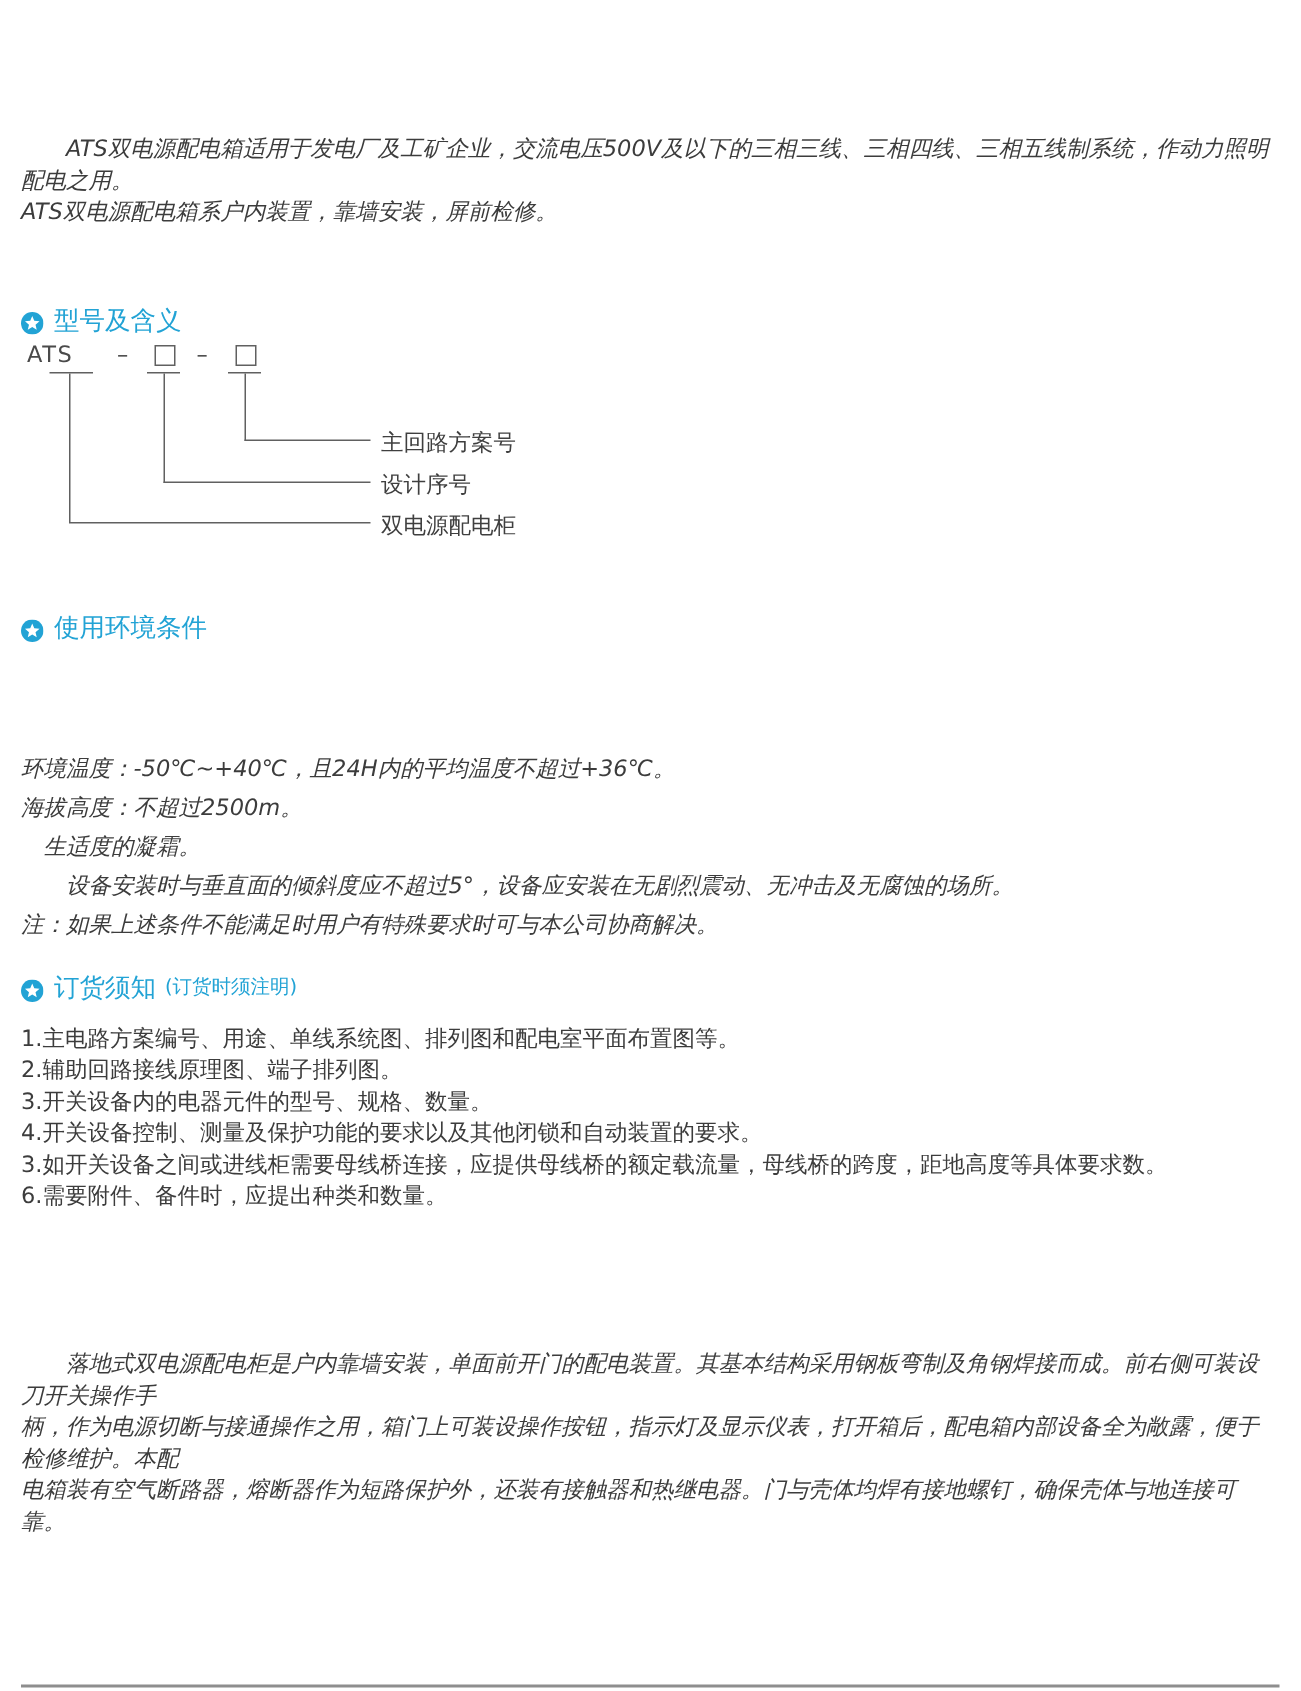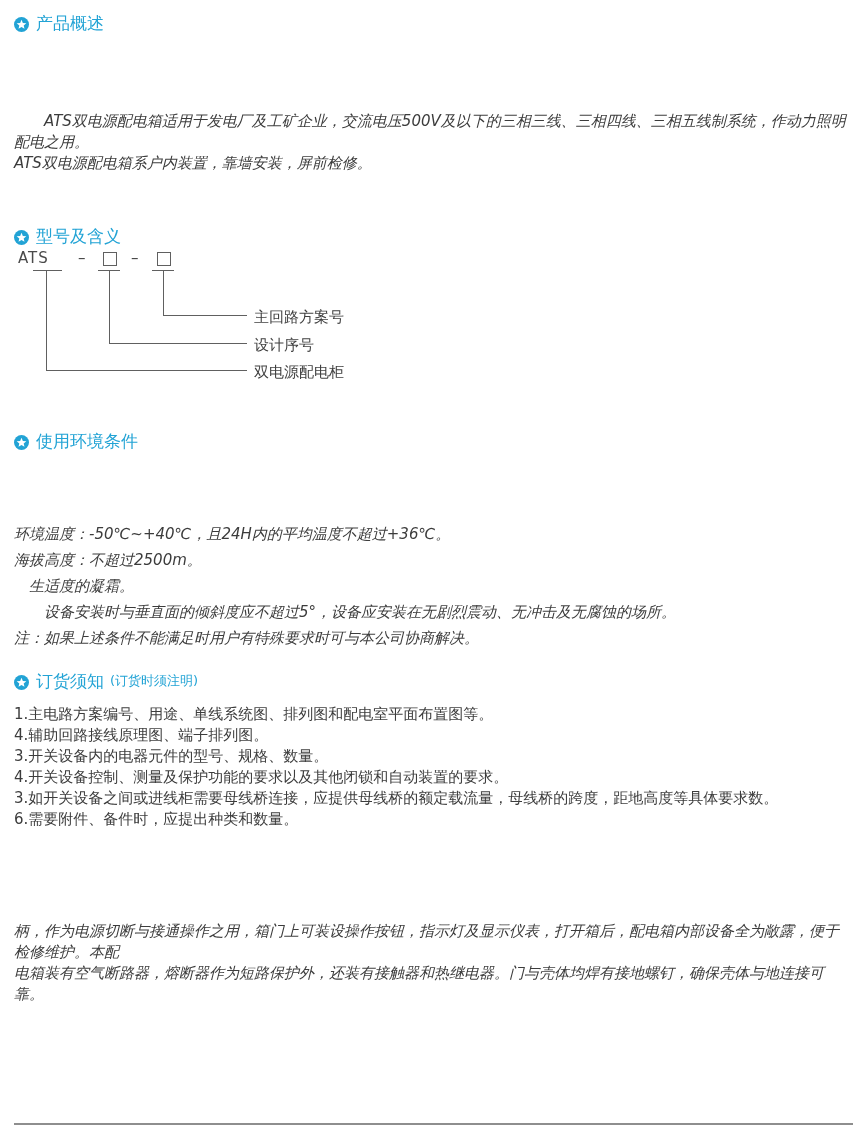--- a/index.html
+++ b/index.html
@@ -43,29 +43,20 @@
   .d-label{white-space:nowrap;}
 
   .bottom-edge{position:absolute;left:14px;width:839px;top:1123px;height:2px;background:var(--table-bottom-edge,#8e8e8e);}
 </style>
 </head>
 <body style="--accent: #22a3d5; --body-text: #3c3c3c; --diagram-line: #606060; --table-header-bg: #c6e1f3; --table-row-bg: #e9f3fb; --table-text: #4a4a4a; --table-bottom-edge: #8e8e8e;">
 
 <div class="page">
 
   <section class="s1">
-    <div class="sec-head">
-      <span class="star">
-        <svg viewBox="0 0 24 24" width="15" height="15">
-            <circle cx="12" cy="12" r="12" fill="#22a3d5"></circle>
-            <path d="M12 4.2l2.15 5.2 5.6.45-4.27 3.66 1.3 5.47L12 16.1l-4.78 2.88 1.3-5.47-4.27-3.66 5.6-.45z" fill="#ffffff"></path>
-          </svg>
-      </span>
-      <span class="sec-title-text">产品概述</span>
-    </div>
     <div class="para">
       
     <div class="line">　　ATS双电源配电箱适用于发电厂及工矿企业，交流电压500V及以下的三相三线、三相四线、三相五线制系统，作动力照明配电之用。</div><div class="line">ATS双电源配电箱系户内装置，靠墙安装，屏前检修。</div></div>
   </section>
 
   <section class="s2">
     <div class="sec-head">
       <span class="star">
         <svg viewBox="0 0 24 24" width="15" height="15">
             <circle cx="12" cy="12" r="12" fill="#22a3d5"></circle>
@@ -121,29 +112,29 @@
             <circle cx="12" cy="12" r="12" fill="#22a3d5"></circle>
             <path d="M12 4.2l2.15 5.2 5.6.45-4.27 3.66 1.3 5.47L12 16.1l-4.78 2.88 1.3-5.47-4.27-3.66 5.6-.45z" fill="#ffffff"></path>
           </svg>
       </span>
       <span class="sec-title-text">订货须知</span>
       <span class="sec-sub">(订货时须注明)</span>
     </div>
     <div class="list">
 
     <div class="line">1.主电路方案编号、用途、单线系统图、排列图和配电室平面布置图等。</div>
-        <div class="line">4.辅助回路接线原理图、端子排列图。</div>
+        <div class="line">2.辅助回路接线原理图、端子排列图。</div>
         <div class="line">3.开关设备内的电器元件的型号、规格、数量。</div>
         <div class="line">4.开关设备控制、测量及保护功能的要求以及其他闭锁和自动装置的要求。</div>
         <div class="line">3.如开关设备之间或进线柜需要母线桥连接，应提供母线桥的额定载流量，母线桥的跨度，距地高度等具体要求数。</div>
         <div class="line">6.需要附件、备件时，应提出种类和数量。</div>
       </div>
   </section>
 
   <section class="s5">
     <div class="para">
       
-    <div class="line">柄，作为电源切断与接通操作之用，箱门上可装设操作按钮，指示灯及显示仪表，打开箱后，配电箱内部设备全为敞露，便于检修维护。本配</div><div class="line">电箱装有空气断路器，熔断器作为短路保护外，还装有接触器和热继电器。门与壳体均焊有接地螺钉，确保壳体与地连接可靠。</div></div>
+    <div class="line">　　落地式双电源配电柜是户内靠墙安装，单面前开门的配电装置。其基本结构采用钢板弯制及角钢焊接而成。前右侧可装设刀开关操作手</div><div class="line">柄，作为电源切断与接通操作之用，箱门上可装设操作按钮，指示灯及显示仪表，打开箱后，配电箱内部设备全为敞露，便于检修维护。本配</div><div class="line">电箱装有空气断路器，熔断器作为短路保护外，还装有接触器和热继电器。门与壳体均焊有接地螺钉，确保壳体与地连接可靠。</div></div>
   </section>
 
 </div>
 
 <div class="bottom-edge"></div>
 
 </body></html>

